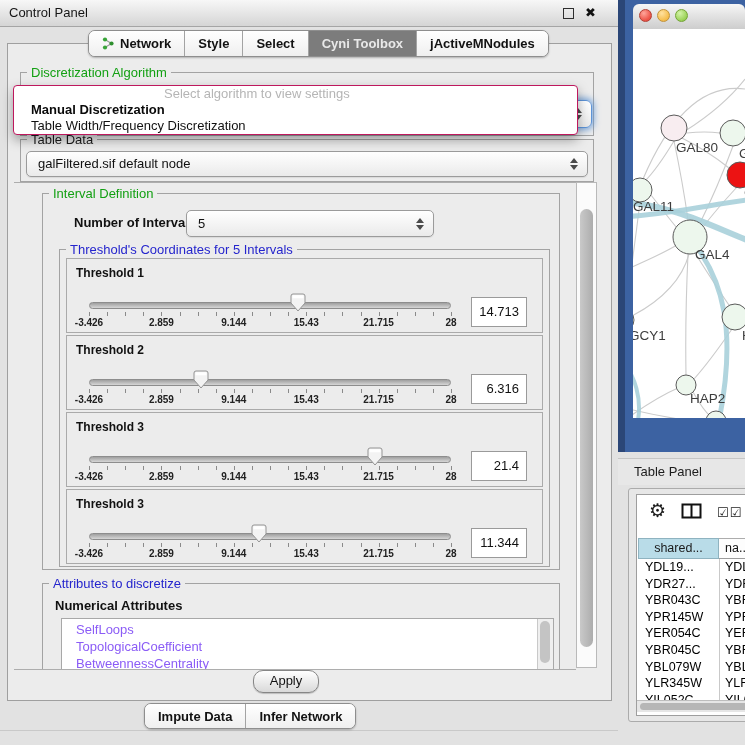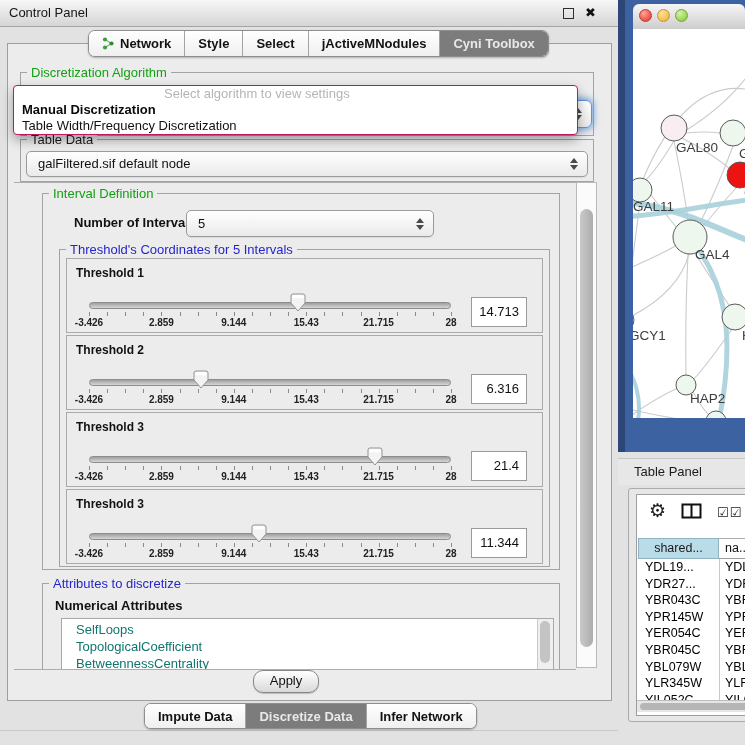--- a/index.html
+++ b/index.html
@@ -38,21 +38,21 @@
   .spin{position:absolute;right:9px;top:50%;width:8px;height:14px;transform:translateY(-50%)}
   .spin:before,.spin:after{content:"";position:absolute;left:0;border-left:4px solid transparent;border-right:4px solid transparent}
   .spin:before{top:1px;border-bottom:5px solid #4a4a4a}
   .spin:after{bottom:1px;border-top:5px solid #4a4a4a}
 
   #grp-alg{left:20px;top:72px;width:572px;height:62px}
   #alg-combo{left:26px;top:100px;width:564px;height:26px;border-radius:6px;background:linear-gradient(#fff,#e9e9e9);
              border:1px solid #5d94d8;box-shadow:0 0 6px 2px rgba(96,150,215,.8);z-index:2}
   #alg-popup{left:13px;top:85px;width:563px;height:48px;background:#fff;border:1px solid #be185d;border-radius:4px;
              box-shadow:0 5px 12px rgba(0,0,0,.35);z-index:10}
-  .pp-row{height:16px;line-height:16px;font-size:13px;padding-left:8px;white-space:nowrap}
+  .pp-row{height:16px;line-height:16px;font-size:13px;padding-left:17px;white-space:nowrap}
   .pp-prompt{color:#b5b5b5;padding-left:150px}
   .pp-bold{font-weight:bold;color:#0a0a0a}
 
   #grp-td{left:20px;top:139px;width:572px;height:41px}
   #td-combo{left:26px;top:151px;width:560px;height:24px}
   #td-combo .val{line-height:24px}
 
   
   #spane{left:14px;top:182px;width:562px;height:486px;overflow:hidden;background:#ececec;
          border-top:1px solid #adadad;border-bottom:1px solid #adadad}
@@ -73,21 +73,21 @@
   .ticks{position:absolute;left:22px;top:53px;width:362px;height:5px}
   .tick{position:absolute;top:0;width:1px;height:4px;background:#8a8a8a}
   .ticklabs{position:absolute;left:22px;top:58px;width:362px;height:12px}
   .ticklab{position:absolute;transform:translateX(-50%);font-size:10px;font-weight:bold;color:#222;white-space:nowrap}
   .valbox{position:absolute;left:404px;top:38px;width:56px;height:30px;background:#fff;border:1px solid #9a9a9a;
           box-sizing:border-box;font-size:13px;line-height:28px;text-align:right;padding-right:7px}
 
   #grp-attr{left:28px;top:400px;width:516px;height:160px}
   #attr-title{left:12px;top:14px;font-size:13px;font-weight:bold}
   #attr-list{left:18px;top:34px;width:493px;height:120px;background:#fff;border:1px solid #a8a8a8;box-sizing:border-box;padding-top:2px}
-  .attritem{padding-left:14px;font-size:13px;line-height:17px;color:#0f766e}
+  .attritem{padding-left:14px;font-size:13px;line-height:17px;color:#8b5cf6}
   #attr-sb{position:absolute;right:0;top:0;width:15px;height:100%;background:#efefef;border-left:1px solid #c9c9c9}
   #attr-sb-thumb{position:absolute;left:2px;top:2px;width:10px;height:42px;border-radius:6px;background:#c4c4c4}
 
   #apply-btn{left:253px;top:670px;width:64px;height:21px;border:1px solid #868686;border-radius:10px;
              background:linear-gradient(#ffffff,#d9d9d9);font-size:13px;text-align:center;line-height:19px;
              box-shadow:0 1px 1px rgba(0,0,0,.2)}
 
   
   #netframe{left:618px;top:0;width:127px;height:452px;background:#3c62a2;border-left:7px solid #2b4677;box-sizing:border-box}
   #mactb{left:633px;top:4px;width:112px;height:25px;background:linear-gradient(#f6f6f6,#cdcdcd);
@@ -141,25 +141,25 @@
             <circle cx="9.5" cy="6.5" r="2.1" fill="#2e8f2e"></circle>
           </svg></span>
         <span>Network</span>
       </div>
       <div class="seg">
         <span>Style</span>
       </div>
       <div class="seg">
         <span>Select</span>
       </div>
-      <div class="seg">
-        <span>jActiveMNodules</span>
-      </div>
       <div class="seg sel">
         <span>Cyni Toolbox</span>
+      </div>
+      <div class="seg">
+        <span>jActiveMNodules</span>
       </div>
     </div>
 
   <div class="grp abs" id="grp-alg">
     <span class="grplab green">Discretization Algorithm</span>
   </div>
   <div class="abs" id="alg-combo">
     <span class="spin"></span>
   </div>
 
@@ -368,23 +368,20 @@
   </div>
   <div class="abs" id="vscroll">
     <div id="vthumb"></div>
   </div>
 
   <div class="abs" id="apply-btn">Apply</div>
 
   <div class="abs tabbar" id="bottom-tabs">
       <div class="seg">
         <span>Impute Data</span>
-      </div>
-      <div class="seg sel">
-        <span>Discretize Data</span>
       </div>
       <div class="seg">
         <span>Infer Network</span>
       </div>
     </div>
   <div class="abs" id="bline"></div>
 
   <div class="abs" id="netframe"></div>
   <div class="abs" id="mactb"></div>
   <div class="abs light l-red"></div>

